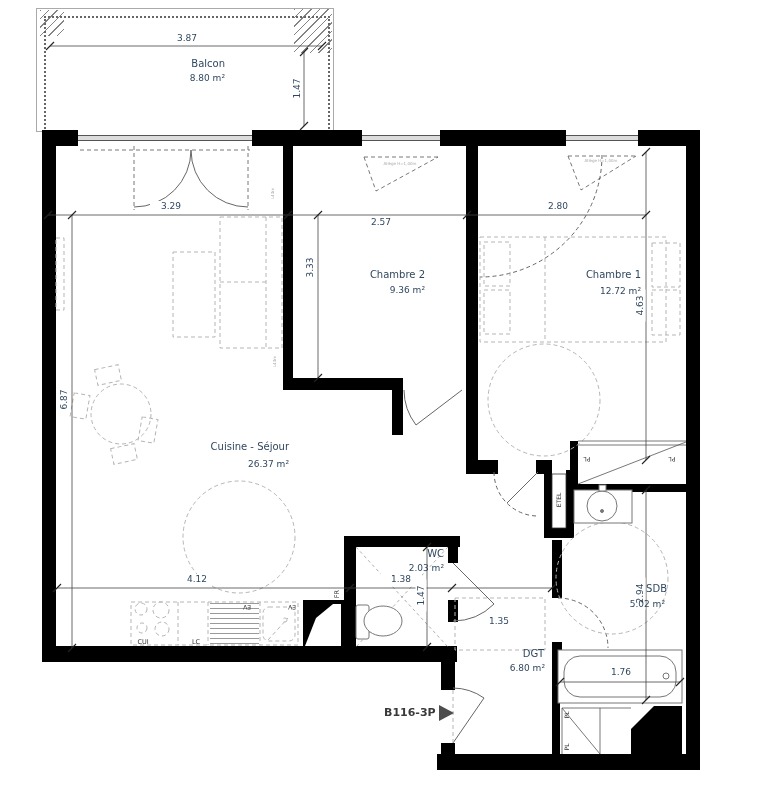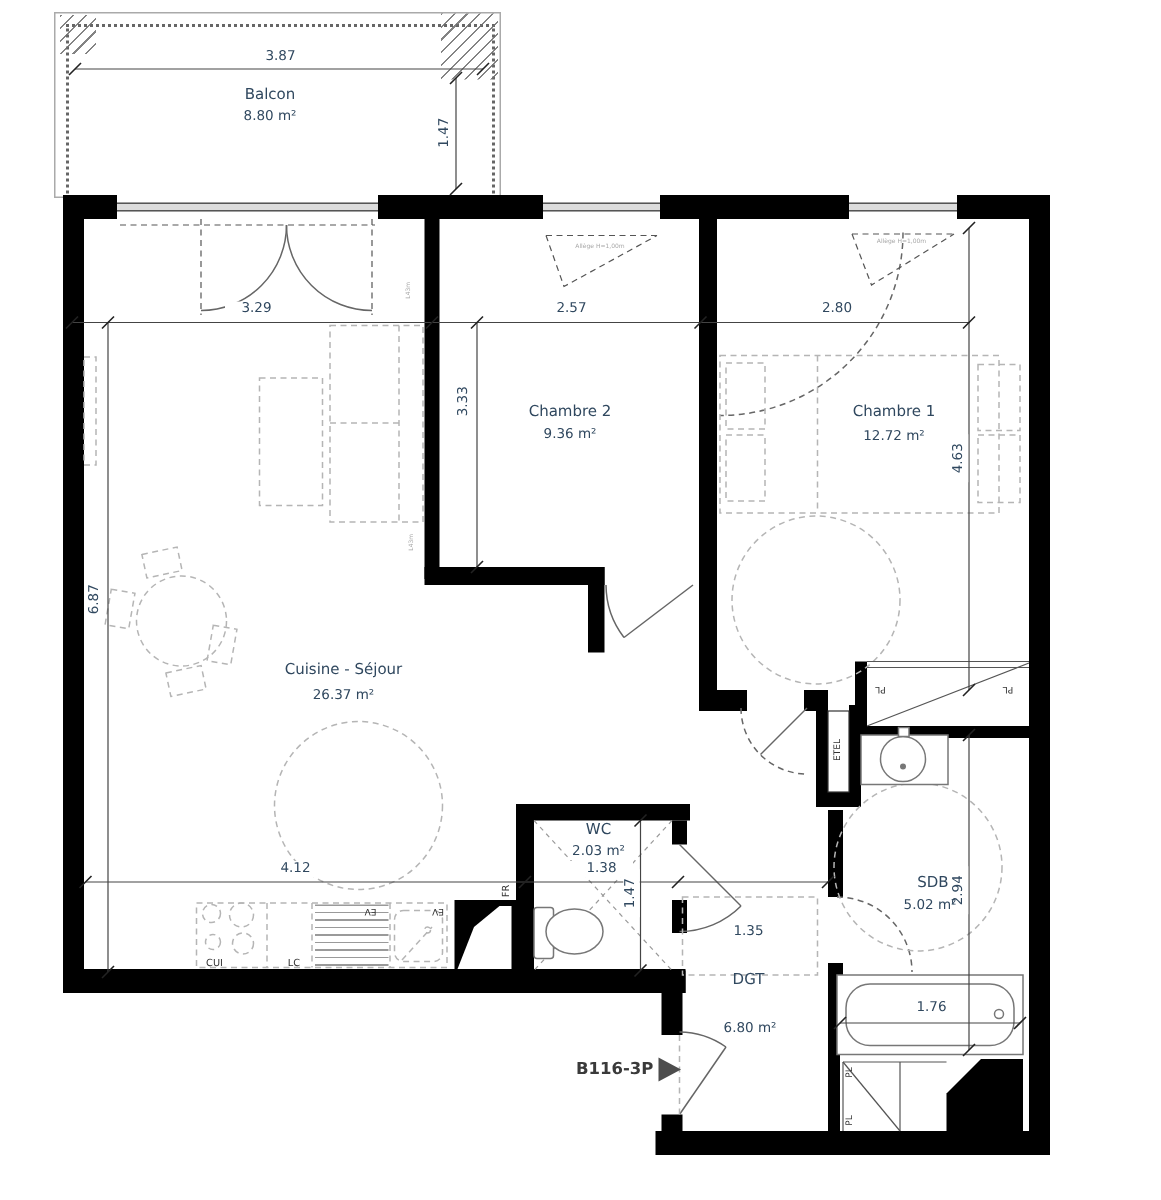--- a/index.html
+++ b/index.html
@@ -1,21 +1,21 @@
 <!DOCTYPE html>
 <html><head>
 <meta charset="utf-8">
 <style>
   html,body{margin:0;padding:0;background:#fff;}
   #plan{position:relative;width:774px;height:800px;background:#fff;overflow:hidden;
         font-family:"DejaVu Sans","Liberation Sans",sans-serif;}
   .wall{position:absolute;background:#000;}
   .window{position:absolute;height:16px;background:#fff;}
   .window .glaze{margin-top:5px;height:4px;background:#dcdcdc;border-top:1px solid #555;border-bottom:1px solid #555;}
-  .lbl{position:absolute;color:#30485f;text-align:center;white-space:nowrap;font-size:10px;line-height:12px;}
+  .lbl{position:absolute;color:#30485f;text-align:right;white-space:nowrap;font-size:10px;line-height:12px;}
   .area{font-size:9px;}
   .dim{position:absolute;color:#30485f;font-size:9px;line-height:11px;text-align:center;
        background:#fff;padding:0 1px;white-space:nowrap;}
   .rot{transform:rotate(-90deg);transform-origin:center center;}
   .rot180{transform:rotate(180deg);transform-origin:center center;}
   .fx{position:absolute;font-size:6.5px;line-height:8px;color:#333;text-align:center;white-space:nowrap;}
   .tiny{position:absolute;font-size:4px;line-height:5px;color:#a8a8a8;white-space:nowrap;text-align:center;}
   .hatch{position:absolute;background:repeating-linear-gradient(135deg,rgba(110,110,110,.85) 0 1px,transparent 1px 6px);}
   .balc-outer{position:absolute;left:36px;top:8px;width:296px;height:122px;border:1px solid #aaa;}
   .balc-rail{position:absolute;left:44px;top:16px;width:282px;height:114px;
@@ -216,21 +216,21 @@
       <path d="M556 686 L564 678"></path>
         <path d="M676 686 L684 678"></path>
     </g>
   </svg>
 
   <div class="drainer"></div>
 
   <div class="dim" style="left:166px;top:33px;width:40px;">3.87</div>
   <div class="dim rot" style="left:281px;top:83px;width:30px;">1.47</div>
   <div class="dim" style="left:150px;top:201px;width:40px;">3.29</div>
-  <div class="dim" style="left:360px;top:201px;width:40px;">2.57</div>
+  <div class="dim" style="left:360px;top:217px;width:40px;">2.57</div>
   <div class="dim" style="left:537px;top:201px;width:40px;">2.80</div>
   <div class="dim rot" style="left:48px;top:394px;width:30px;">6.87</div>
   <div class="dim rot" style="left:294px;top:262px;width:30px;">3.33</div>
   <div class="dim rot" style="left:624px;top:300px;width:30px;">4.63</div>
   <div class="dim rot" style="left:624px;top:588px;width:30px;">2.94</div>
   <div class="dim" style="left:176px;top:574px;width:40px;">4.12</div>
   <div class="dim" style="left:380px;top:574px;width:40px;">1.38</div>
   <div class="dim" style="left:478px;top:574px;width:40px;margin-top:42px;">1.35</div>
   <div class="dim rot" style="left:405px;top:590px;width:30px;">1.47</div>
   <div class="dim" style="left:600px;top:667px;width:40px;">1.76</div>
@@ -239,21 +239,21 @@
   <div class="lbl area" style="left:335px;top:284px;width:90px;">9.36 m²</div>
   <div class="lbl" style="left:551px;top:269px;width:90px;">Chambre 1</div>
   <div class="lbl area" style="left:551px;top:285px;width:90px;">12.72 m²</div>
   <div class="lbl" style="left:169px;top:441px;width:120px;">Cuisine - Séjour</div>
   <div class="lbl area" style="left:169px;top:458px;width:120px;">26.37 m²</div>
   <div class="lbl" style="left:354px;top:548px;width:90px;font-weight:normal;">WC</div>
   <div class="lbl area" style="left:354px;top:562px;width:90px;">2.03 m²</div>
   <div class="lbl" style="left:577px;top:583px;width:90px;">SDB</div>
   <div class="lbl area" style="left:575px;top:598px;width:90px;">5.02 m²</div>
   <div class="lbl" style="left:454px;top:648px;width:90px;">DGT</div>
-  <div class="lbl area" style="left:455px;top:680px;width:90px;">6.80 m²</div>
+  <div class="lbl area" style="left:455px;top:662px;width:90px;">6.80 m²</div>
 
   <div class="fx" style="left:131px;top:638px;width:24px;">CUI</div>
   <div class="fx" style="left:184px;top:638px;width:24px;">LC</div>
   <div class="fx rot180" style="left:237px;top:603px;width:20px;font-size:6px;">EV</div>
   <div class="fx rot180" style="left:282px;top:603px;width:20px;font-size:6px;">EV</div>
   <div class="fx rot" style="left:327px;top:590px;width:20px;">FR</div>
   <div class="fx rot" style="left:541px;top:496px;width:36px;font-size:6px;">ETEL</div>
   <div class="fx rot180" style="left:577px;top:455px;width:20px;font-size:6px;">PL</div>
   <div class="fx rot180" style="left:662px;top:455px;width:20px;font-size:6px;">PL</div>
   <div class="fx rot" style="left:557px;top:711px;width:20px;font-size:6px;">PL</div>

